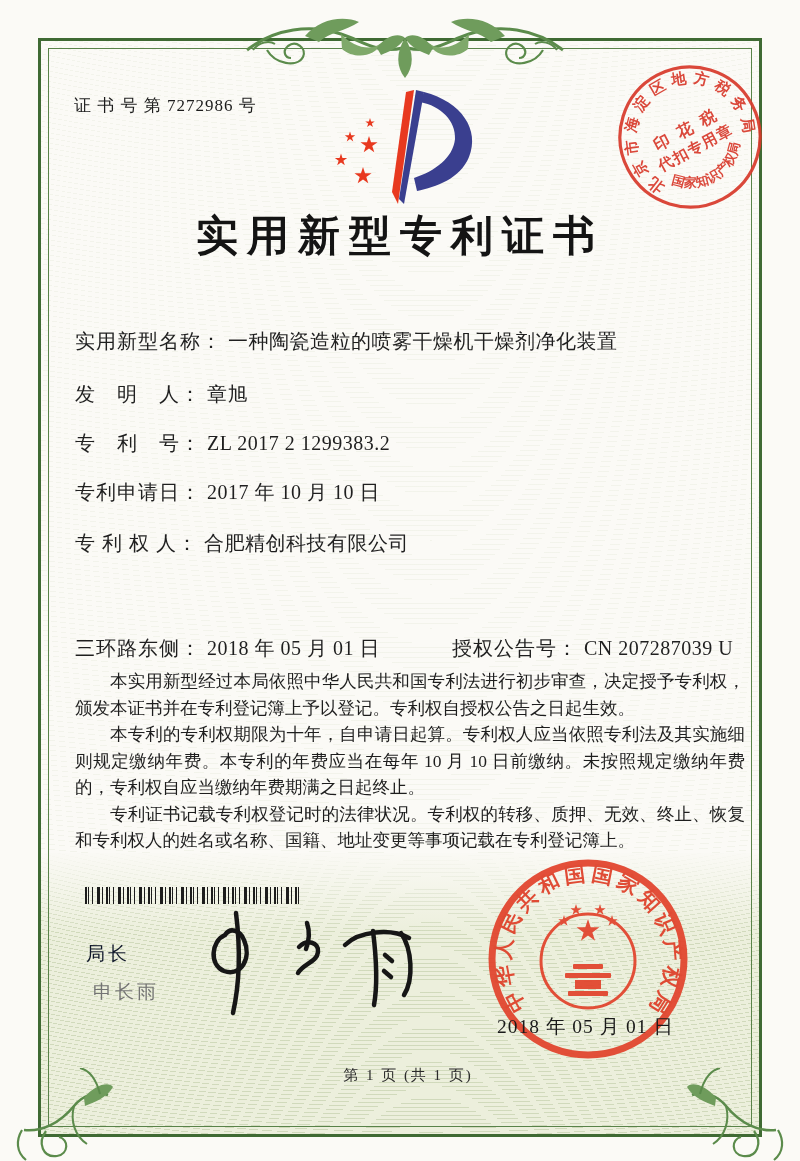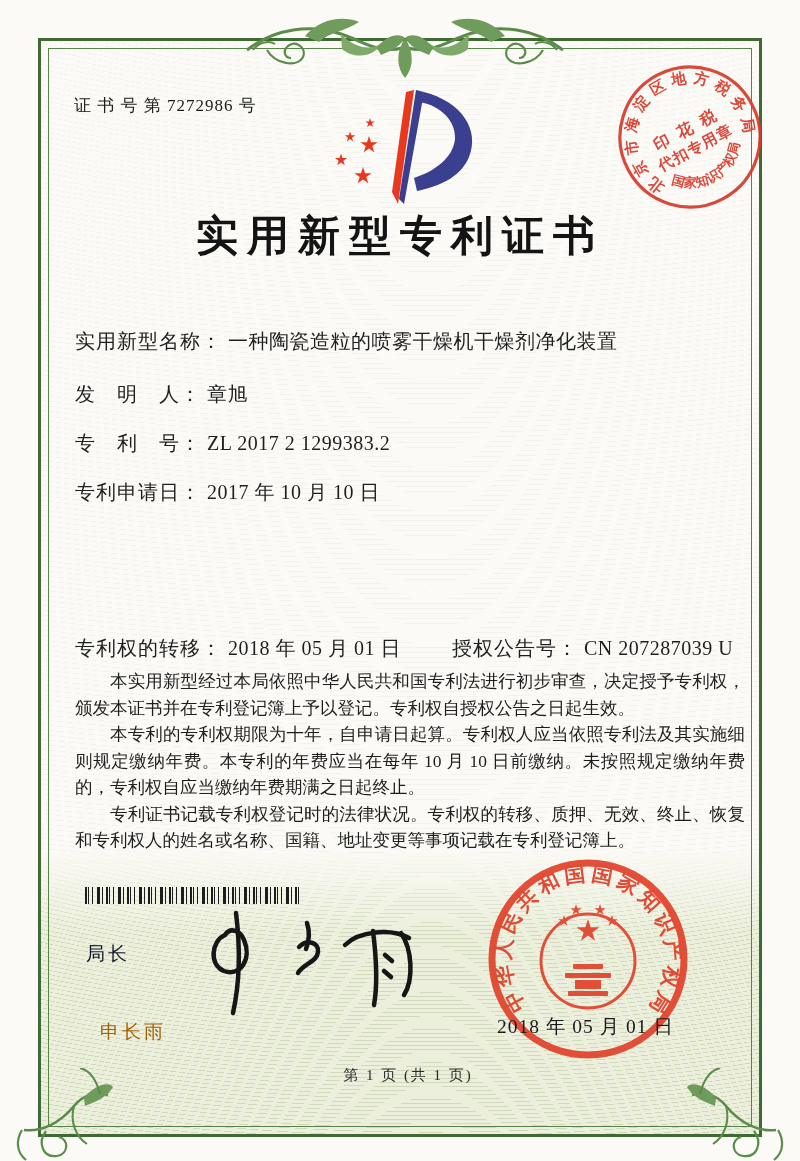--- a/index.html
+++ b/index.html
@@ -37,21 +37,21 @@
     text-align:justify; color:#1e1e1e; }
   .paras p { text-indent:2em; }
   .barcode { left:85px; top:887px; width:214px; height:17px; z-index:5;
     background-image:repeating-linear-gradient(90deg,
       #1d1d1d 0 2px, transparent 2px 3px,
       #1d1d1d 3px 4px, transparent 4px 7px,
       #1d1d1d 7px 8px, transparent 8px 12px,
       #1d1d1d 12px 15px, transparent 15px 17px,
       #1d1d1d 17px 18px, transparent 18px 21px); }
   .director-title { left:86px; top:941px; font-size:19px; letter-spacing:3px; color:#0f172a; z-index:5; }
-  .director-name  { left:100px; top:979px; font-size:19px; letter-spacing:3px; color:#a16207; z-index:5;margin-top:40px; }
+  .director-name  { left:93px; top:979px; font-size:19px; letter-spacing:3px; color:#737373; z-index:5; }
   .signature { left:195px; top:905px; z-index:6; }
   .seal { left:478px; top:849px; z-index:6; opacity:.93; }
   .seal-date { left:497px; top:1013px; font-size:19.5px; letter-spacing:1px; color:#1a1a1a;
     z-index:7; white-space:nowrap; }
   .tax-stamp { left:610px; top:57px; z-index:6; opacity:.92; }
   .footer { left:0; top:1066px; width:100%; text-align:center; font-size:15px;
     letter-spacing:2px; color:#2a2a2a; z-index:5;padding-left:16px; }
   .ornament-top { left:245px; top:10px; z-index:4; }
   .corner-bl { left:14px; top:1068px; z-index:4; }
   .corner-br { left:686px; top:1068px; z-index:4; }
@@ -127,22 +127,25 @@
   </div>
   <div class="abs row" style="top:328px">
     <span class="lbl">实用新型名称：</span><span class="val">一种陶瓷造粒的喷雾干燥机干燥剂净化装置</span>
   </div>
   <div class="abs row" style="top:430px">
     <span class="lbl">专　利　号：</span><span class="val">ZL 2017 2 1299383.2</span>
   </div>
   <div class="abs row" style="top:479px">
     <span class="lbl">专利申请日：</span><span class="val">2017 年 10 月 10 日</span>
   </div>
+  <div class="abs row" style="top:530px">
+    <span class="lbl">专 利 权 人：</span><span class="val">合肥精创科技有限公司</span>
+  </div>
   <div class="abs row" style="top:635px">
-    <span class="lbl">专利权的转移：</span><span class="val">2018 年 05 月 01 日</span>
+    <span class="lbl">三环路东侧：</span><span class="val">2018 年 05 月 01 日</span>
   </div>
   <div class="abs row" style="top:635px; left:452px">
     <span class="lbl">授权公告号：</span><span class="val">CN 207287039 U</span>
   </div>
 
   <div class="abs paras">
     <p>本实用新型经过本局依照中华人民共和国专利法进行初步审查，决定授予专利权，颁发本证书并在专利登记簿上予以登记。专利权自授权公告之日起生效。</p>
     <p>本专利的专利权期限为十年，自申请日起算。专利权人应当依照专利法及其实施细则规定缴纳年费。本专利的年费应当在每年 10 月 10 日前缴纳。未按照规定缴纳年费的，专利权自应当缴纳年费期满之日起终止。</p>
     <p>专利证书记载专利权登记时的法律状况。专利权的转移、质押、无效、终止、恢复和专利权人的姓名或名称、国籍、地址变更等事项记载在专利登记簿上。</p>
   </div>

